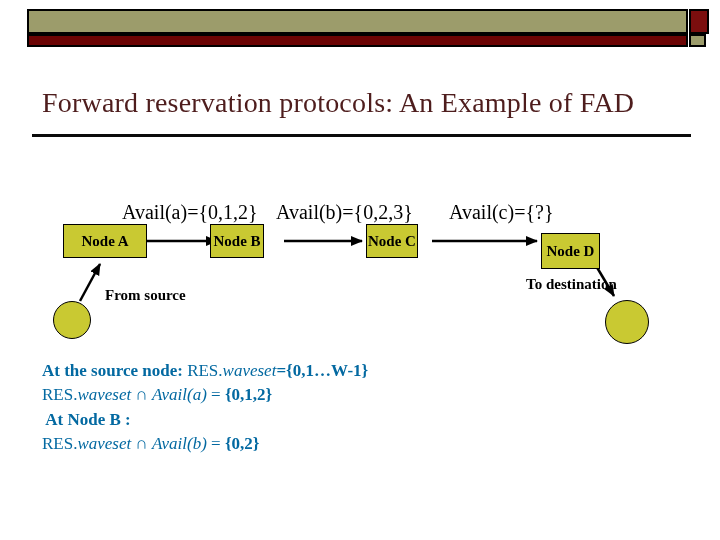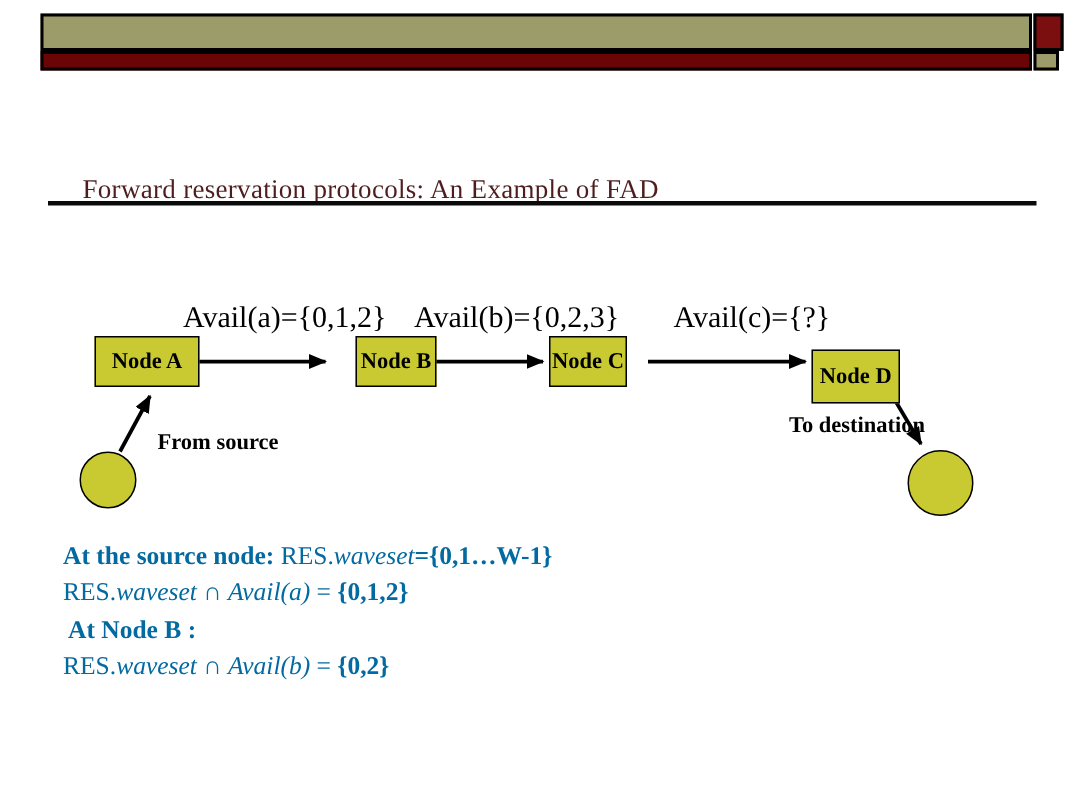--- a/index.html
+++ b/index.html
@@ -11,30 +11,30 @@
   
   .bar-olive{position:absolute;left:27px;top:9px;width:661px;height:25px;
     background:var(--olive);border:2px solid #000;box-sizing:border-box;}
   .sq-red{position:absolute;left:689px;top:9px;width:20px;height:25px;
     background:var(--dark-red);border:2px solid #000;box-sizing:border-box;}
   .bar-maroon{position:absolute;left:27px;top:34px;width:661px;height:13px;
     background:var(--maroon);border:2px solid #000;box-sizing:border-box;}
   .sq-olive{position:absolute;left:689px;top:34px;width:17px;height:13px;
     background:var(--olive);border:2px solid #000;box-sizing:border-box;}
   
-  .title{position:absolute;left:42px;top:116px;font-size:18px;
-    color:var(--title-color);white-space:nowrap;letter-spacing:.2px;margin-left:13px;}
+  .title{position:absolute;left:42px;top:87px;font-size:28px;
+    color:var(--title-color);white-space:nowrap;letter-spacing:.2px;}
   .title-rule{position:absolute;left:32px;top:134px;width:659px;height:3px;background:#0a0a0a;}
   
   .avail{position:absolute;top:201px;font-size:20px;color:#000;white-space:nowrap;}
   .avail.a{left:122px;} .avail.b{left:276px;} .avail.c{left:449px;}
   .nodebox{position:absolute;top:224px;height:34px;background:var(--node-fill);
     border:1.5px solid #000;box-sizing:border-box;display:flex;align-items:center;
     justify-content:center;font-weight:bold;font-size:15px;color:#000;white-space:nowrap;}
-  .node-a{left:63px;width:70px;font-family:Liberation Serif, serif;} .node-b{left:237px;width:54px;}
+  .node-a{left:63px;width:84px;font-family:Liberation Serif, serif;} .node-b{left:210px;width:54px;}
   .node-c{left:366px;width:52px;} .node-d{left:541px;width:59px;top:233px;height:36px;}
   .circle{position:absolute;border-radius:50%;background:var(--node-fill);
     border:1.5px solid #000;box-sizing:border-box;}
   .circle.src{left:53px;top:301px;width:38px;height:38px;}
   .circle.dst{left:605px;top:300px;width:44px;height:44px;}
   .caption{position:absolute;font-size:15px;font-weight:bold;color:#000;white-space:nowrap;}
   .caption.from{left:105px;top:287px;} .caption.to{left:482px;top:276px;margin-left:44px;}
   svg.arrows{position:absolute;left:0;top:0;width:720px;height:540px;pointer-events:none;}
   svg.arrows line{stroke:#000;stroke-width:2.5px;}
   

